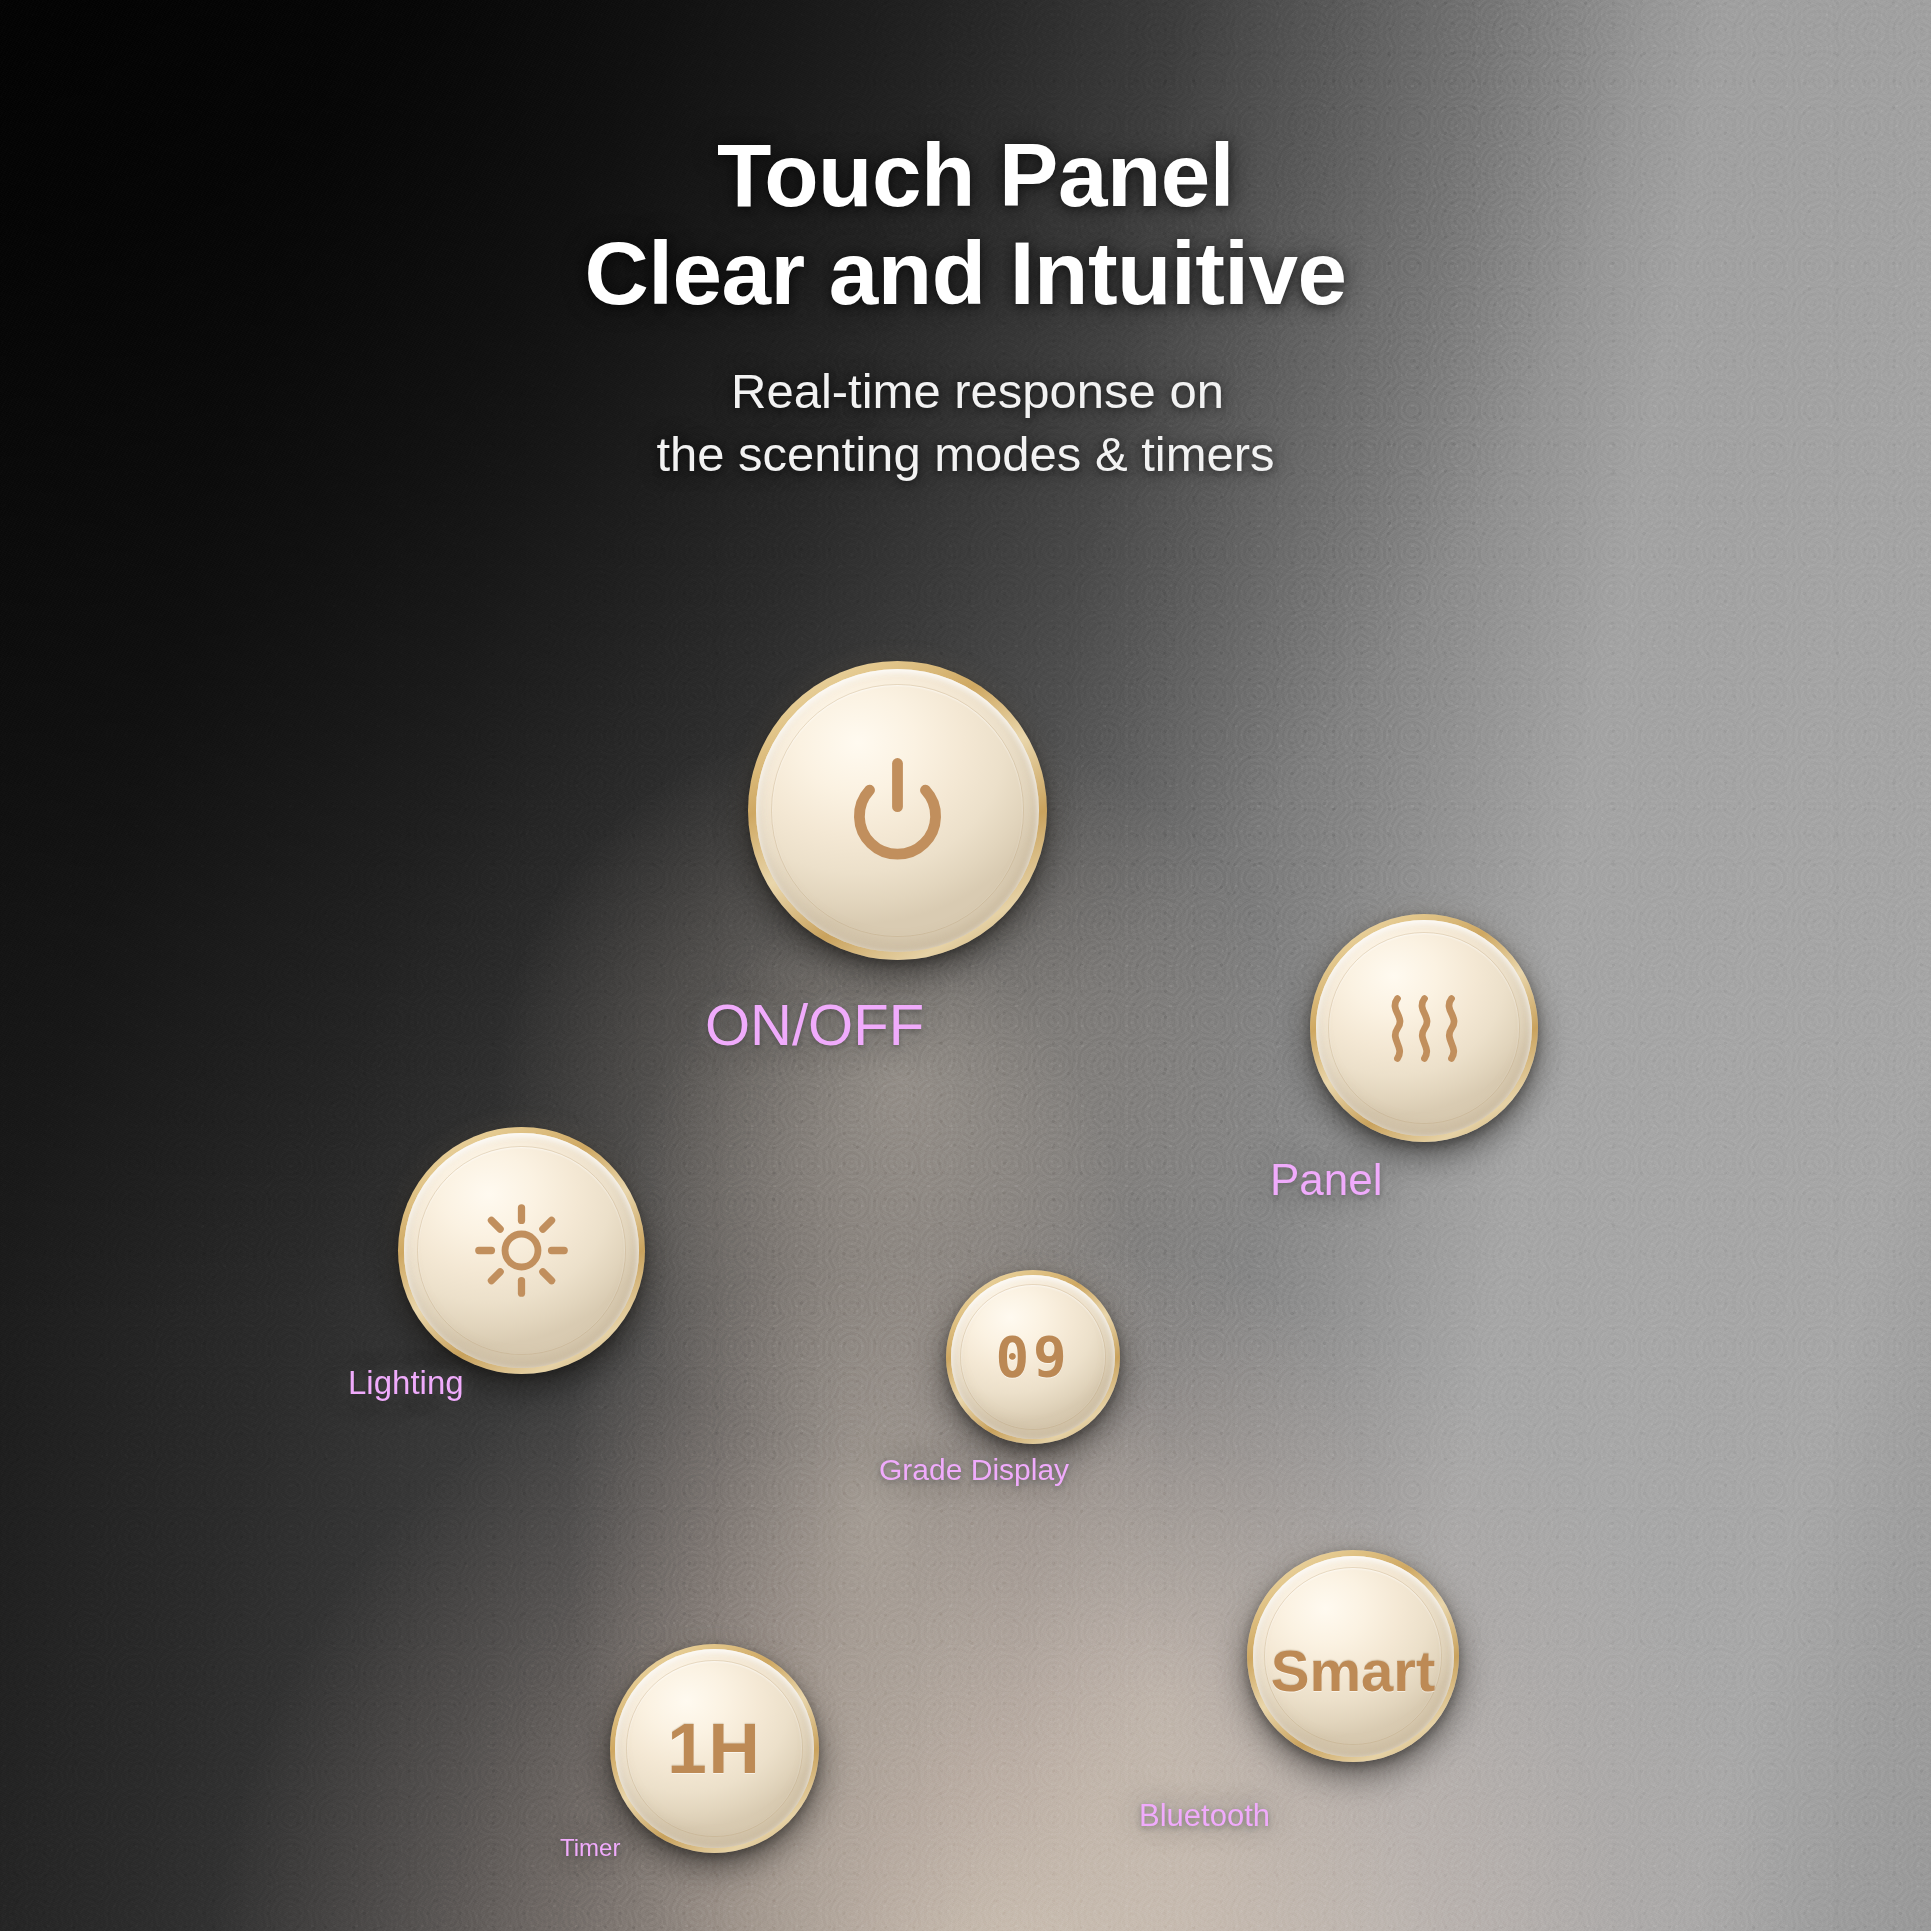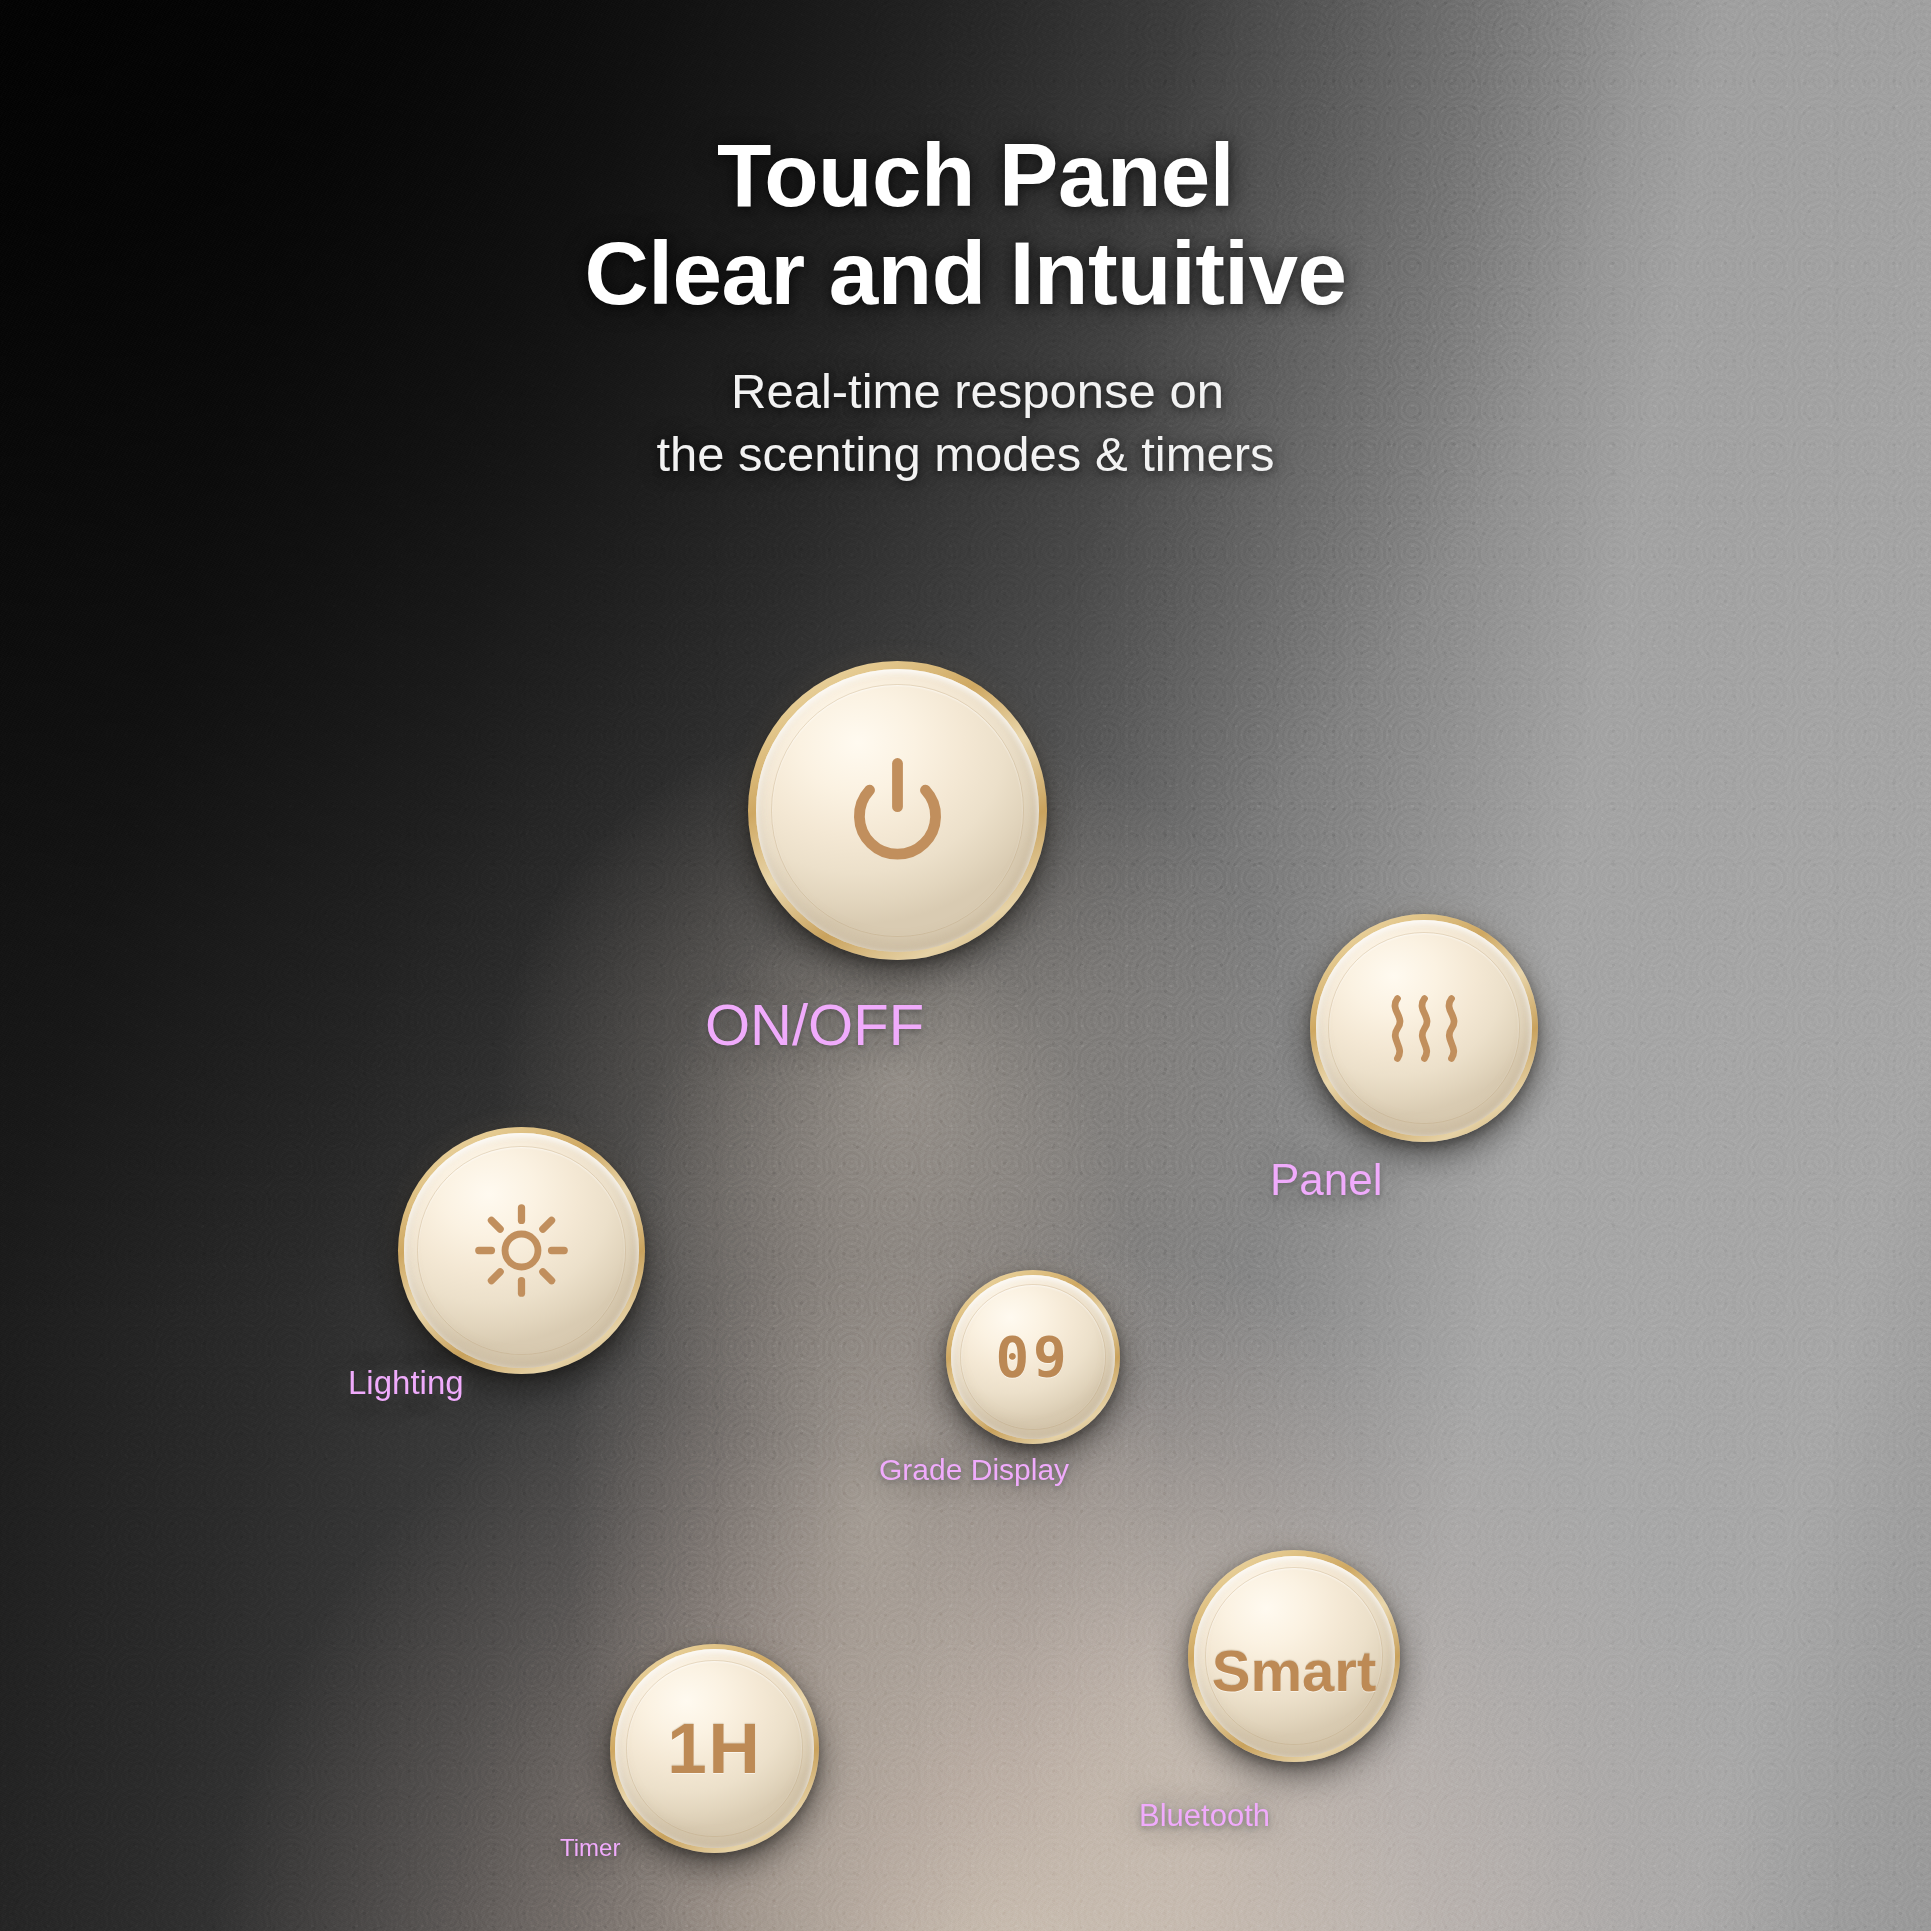--- a/index.html
+++ b/index.html
@@ -201,21 +201,21 @@
     display:flex; align-items:center; justify-content:center;
     color:#c18f5d;
     line-height:1;
   }
 
   
   #key-power        { left:748px;  top:661px;  width:299px; height:299px; }
   #key-grade        { left:1310px; top:914px;  width:228px; height:228px; }
   #key-lighting     { left:398px;  top:1127px; width:247px; height:247px; }
   #key-grade-display{ left:946px;  top:1270px; width:174px; height:174px; }
-  #key-bluetooth    { left:1188px; top:1550px; width:212px; height:212px; }
+  #key-bluetooth    { left:1247px; top:1550px; width:212px; height:212px; }
   #key-timer        { left:610px;  top:1644px; width:209px; height:209px; }
 
   
   .caption{
     position:absolute;
     z-index:31;
     color:#f0abfc;
     text-align:left;
     white-space:nowrap;
     text-shadow:

